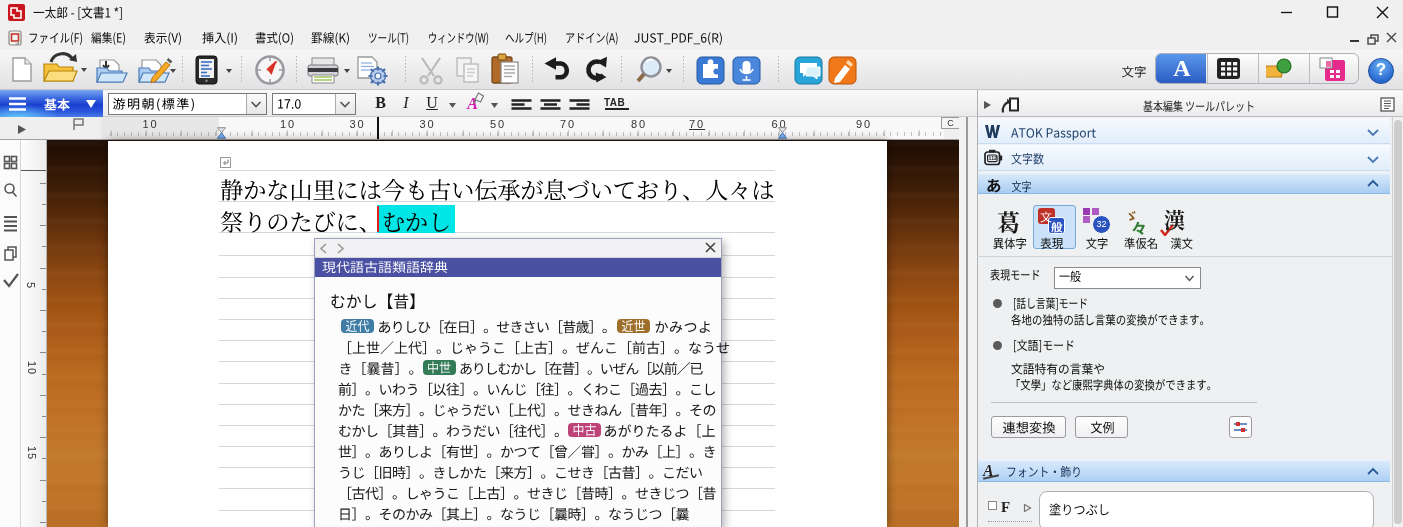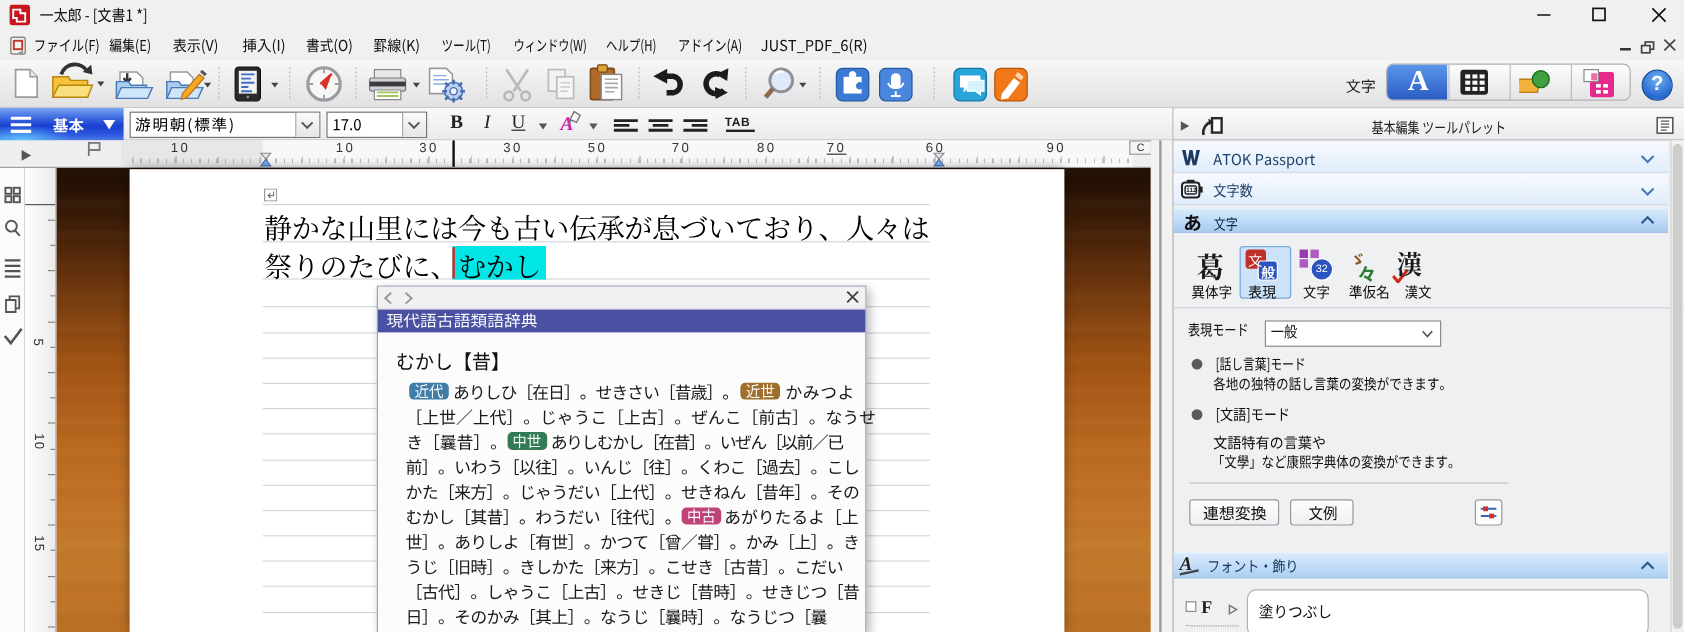--- a/index.html
+++ b/index.html
@@ -250,21 +250,21 @@
 <div class="a" id="ruler-nums" style="left:0;top:118px;height:12px;font-size:11px;color:#333;">
     <div style="position: absolute; top: 0px; width: 40px; text-align: center; left: 130.5px; letter-spacing: 2px;">10</div>
     <div style="position: absolute; top: 0px; width: 40px; text-align: center; left: 268px; letter-spacing: 2px;">10</div>
     <div style="position: absolute; top: 0px; width: 40px; text-align: center; left: 337.5px; letter-spacing: 2px;">30</div>
     <div style="position: absolute; top: 0px; width: 40px; text-align: center; left: 407.5px; letter-spacing: 2px;">30</div>
     <div style="position: absolute; top: 0px; width: 40px; text-align: center; left: 478px; letter-spacing: 2px;">50</div>
     <div style="position: absolute; top: 0px; width: 40px; text-align: center; left: 548px; letter-spacing: 2px;">70</div>
     <div style="position: absolute; top: 0px; width: 40px; text-align: center; left: 619px; letter-spacing: 2px;">80</div>
     <div style="position: absolute; top: 0px; width: 40px; text-align: left; left: 689px; letter-spacing: 2px; text-decoration: underline;">70</div>
     <div style="position: absolute; top: 0px; width: 40px; text-align: center; left: 759.5px; letter-spacing: 2px;">60</div>
-    <div style="position: absolute; top: 0px; width: 40px; left: 872px; letter-spacing: 2px;">90</div>
+    <div style="position: absolute; top: 0px; width: 40px; text-align: center; left: 844px; letter-spacing: 2px;">90</div>
   </div>
 <div class="a" style="left:110px;top:132px;width:834px;height:3.5px;background:repeating-linear-gradient(90deg,#9a9a9a 0 1px,transparent 1px 7.03px);opacity:.6;"></div>
 <div class="a" style="left:110.5px;top:130px;width:834px;height:6px;background:repeating-linear-gradient(90deg,#949494 0 1px,transparent 1px 35.15px);opacity:.5;"></div>
 <div class="a" style="left:377px;top:117px;width:1.5px;height:22px;background:#111;"></div>
 <svg class="a" style="left:214.5px;top:126px" width="13" height="14" viewBox="0 0 16 15">
  <path d="M3 1 h10 l-5 6 z" fill="#e4e4ec" stroke="#888" stroke-width="1.2"></path>
  <path d="M8 7 l5 7 h-10 z" fill="#7aabec" stroke="#4a7ab5" stroke-width="1.2"></path>
 </svg>
 <svg class="a" style="left:775.5px;top:126px" width="13" height="14" viewBox="0 0 16 15">
  <path d="M3 1 h10 l-5 6 z" fill="#e4e4ec" stroke="#888" stroke-width="1.2"></path>

